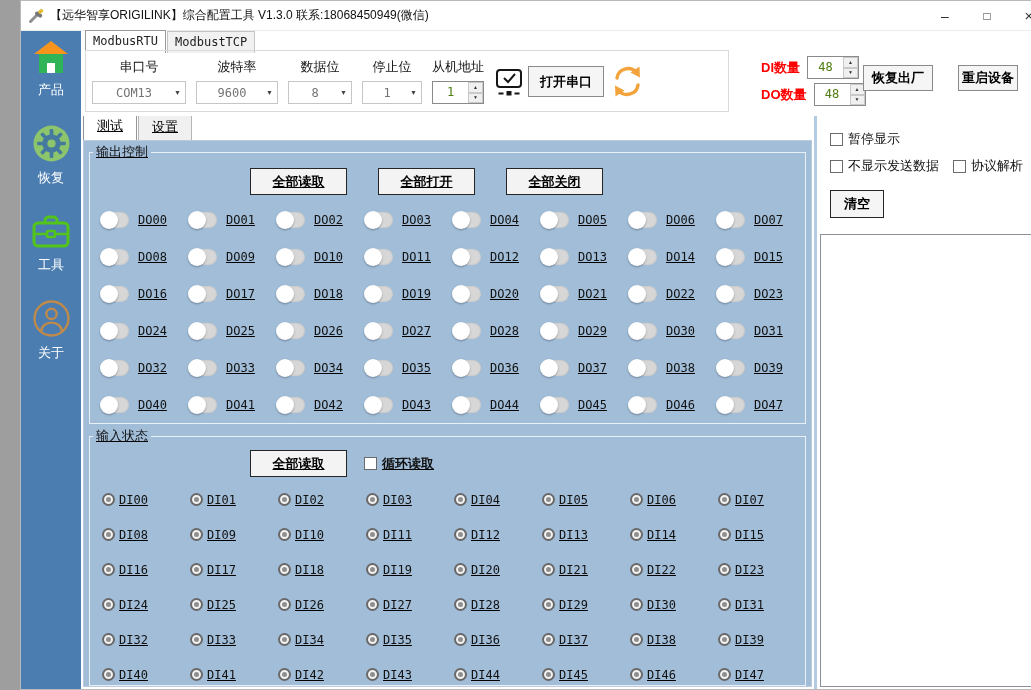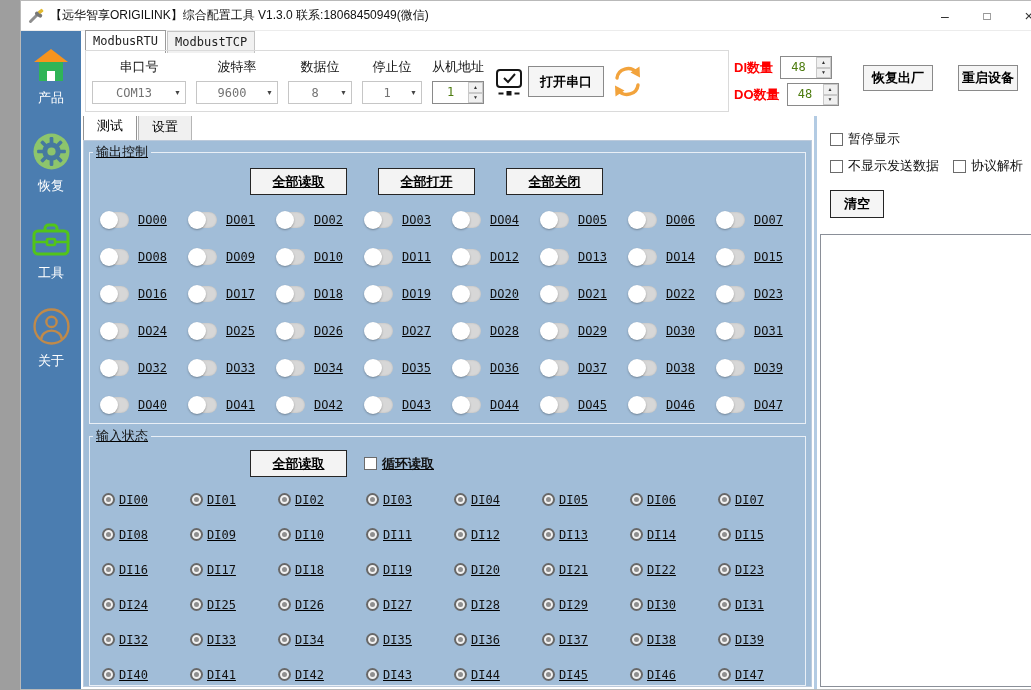--- a/index.html
+++ b/index.html
@@ -12,21 +12,21 @@
   .titlebar { height: 30px; display: flex; align-items: center; background: #fff; border-bottom: 1px solid #ececec; }
   .app-icon { width: 16px; height: 16px; margin-left: 7px; flex: none; }
   .title { font-size: 12px; color: #111; margin-left: 6px; white-space: nowrap; }
   .win-controls { margin-left: auto; display: flex; height: 100%; }
   .win-btn { width: 42px; height: 100%; display: flex; align-items: center; justify-content: center; color: #333; cursor: pointer; }
   .win-btn.min { font-size: 14px; }
   .win-btn.max { font-size: 12px; }
   .win-btn.cls { font-size: 15px; }
   
   .appbody { display: flex; height: 659px; }
-  .sidebar { width: 60px; background: #4b7db0; display: flex; flex-direction: column; align-items: center; padding-top: 17px; gap: 26px; flex: none; }
+  .sidebar { width: 60px; background: #4b7db0; display: flex; flex-direction: column; align-items: center; padding-top: 9px; gap: 26px; flex: none; }
   .side-item { display: flex; flex-direction: column; align-items: center; gap: 3px; cursor: pointer; }
   .side-label { color: #fff; font-size: 13px; }
   .content { flex: 1; display: flex; flex-direction: column; min-width: 0; }
   
   .conn-tabs { height: 22px; display: flex; align-items: flex-end; padding-left: 4px; background: #fff; flex: none; }
   .conn-tab { font: 12px "DejaVu Sans Mono", monospace; padding: 3px 7px 4px; background: #f1f1f1; border: 1px solid #c3c3c3; border-bottom: none; margin-right: 1px; color: #222; cursor: pointer; }
   .conn-tab.active { background: #fff; border-color: #9a9a9a; padding-bottom: 5px; }
   
   .toolbar { height: 63px; position: relative; background: #fff; flex: none; }
   .serial-group { position: absolute; left: 4px; top: -3px; width: 644px; height: 62px; border: 1px solid #dadada; display: flex; padding-left: 6px; }
@@ -35,32 +35,32 @@
   .combo { height: 23px; width: 100%; border: 1px solid #c6c6c6; background: #fff; display: flex; align-items: center; cursor: pointer; }
   .combo-val { flex: 1; font: 12px "DejaVu Sans Mono", monospace; padding-left: 5px; color: #737373; text-align: center; }
   .combo-arrow { width: 15px; font-size: 7px; color: #444; text-align: center; }
   .spin { height: 23px; width: 100%; border: 1px solid #8a8a8a; background: #fff; display: flex; }
   .spin-val { flex: 1; text-align: center; font: 12px "DejaVu Sans Mono", monospace; line-height: 21px; color: #4d7c0f; }
   .spin-btns { width: 15px; display: flex; flex-direction: column; }
   .spin-btn { flex: 1; font-size: 5px; line-height: 1; display: flex; align-items: center; justify-content: center; background: #f0f0f0; border: 1px solid #c9c9c9; color: #333; cursor: pointer; }
   .tool-icon { margin-top: 16px; flex: none; }
   .open-btn { width: 76px; height: 31px; margin-top: 15px; margin-left: 4px; background: #f5f5f5; border: 1px solid #8a8a8a; font-size: 13px; font-weight: 600; cursor: pointer; font-family: inherit; }
   .sync-wrap { margin-top: 14px; margin-left: 9px; }
-  .counts { position: absolute; left: 653px; top: 3px; }
+  .counts { position: absolute; left: 680px; top: 3px; }
   .count-row { display: flex; align-items: center; gap: 7px; height: 23px; margin-bottom: 4px; }
   .count-label { color: #f00; font-weight: bold; font-size: 13px; white-space: nowrap; }
   .count-spin { width: 52px; height: 23px; border: 1px solid #8a8a8a; background: #fff; display: flex; }
   .tb-btn { position: absolute; top: 12px; height: 26px; background: #f5f5f5; border: 1px solid #8a8a8a; font-size: 13px; font-weight: 600; cursor: pointer; font-family: inherit; }
   .factory-btn { left: 782px; width: 70px; }
   .restart-btn { left: 877px; width: 60px; }
   
   .workspace { flex: 1; display: flex; min-height: 0; }
   .left-pane { width: 733px; display: flex; flex-direction: column; flex: none; }
   .main-tabs { height: 24px; display: flex; align-items: flex-end; padding-left: 2px; flex: none; }
-  .main-tab { font-size: 13px; padding: 3px 13px 4px; background: #f0f0f0; border: 1px solid #b5b5b5; border-bottom: none; margin-right: 1px; cursor: pointer; }
+  .main-tab { font-size: 13px; padding: 3px 13px 4px; background: #f0f0f0; border: 1px solid #b5b5b5; border-bottom: none; margin-right: 1px; cursor: pointer; text-decoration: underline; }
   .main-tab.active { background: #fff; border-color: #949494; padding-bottom: 5px; }
   .blue-panel { flex: 1; margin: 0 2px 3px 2px; background: #a1bdd8; border: 1px solid #bccadb; padding: 2px 5px 0 5px; display: flex; flex-direction: column; min-height: 0; text-decoration: underline; }
   fieldset.group { border: 1px solid #e9eff6; padding: 0; margin: 0; }
   fieldset.group legend { font-size: 13px; color: #111; padding: 0 3px; margin-left: 3px; }
   #output-group { height: 281px; flex: none; overflow: hidden; }
   #input-group { flex: 1; margin-top: 3px; overflow: hidden; }
   .action-row { display: flex; margin-left: 160px; gap: 31px; margin-top: 7px; }
   .panel-btn { width: 97px; height: 27px; background: #f3f3f3; border: 1px solid #252525; font-size: 13px; font-weight: 600; cursor: pointer; font-family: inherit; }
   .input-action-row { display: flex; align-items: center; margin-left: 160px; gap: 17px; margin-top: 5px; }
   .cb-wrap { display: flex; align-items: center; gap: 5px; font-size: 13px; color: #111; cursor: pointer; white-space: nowrap; }

